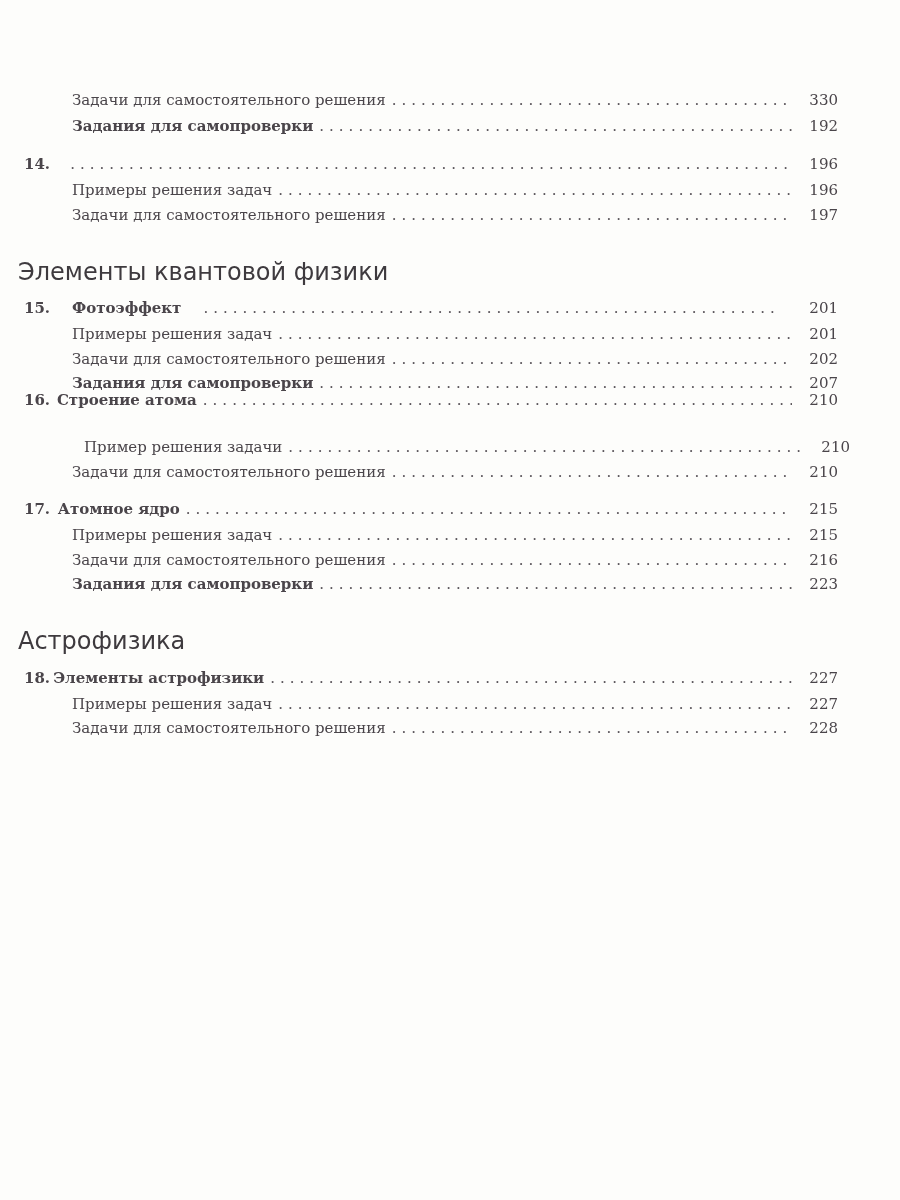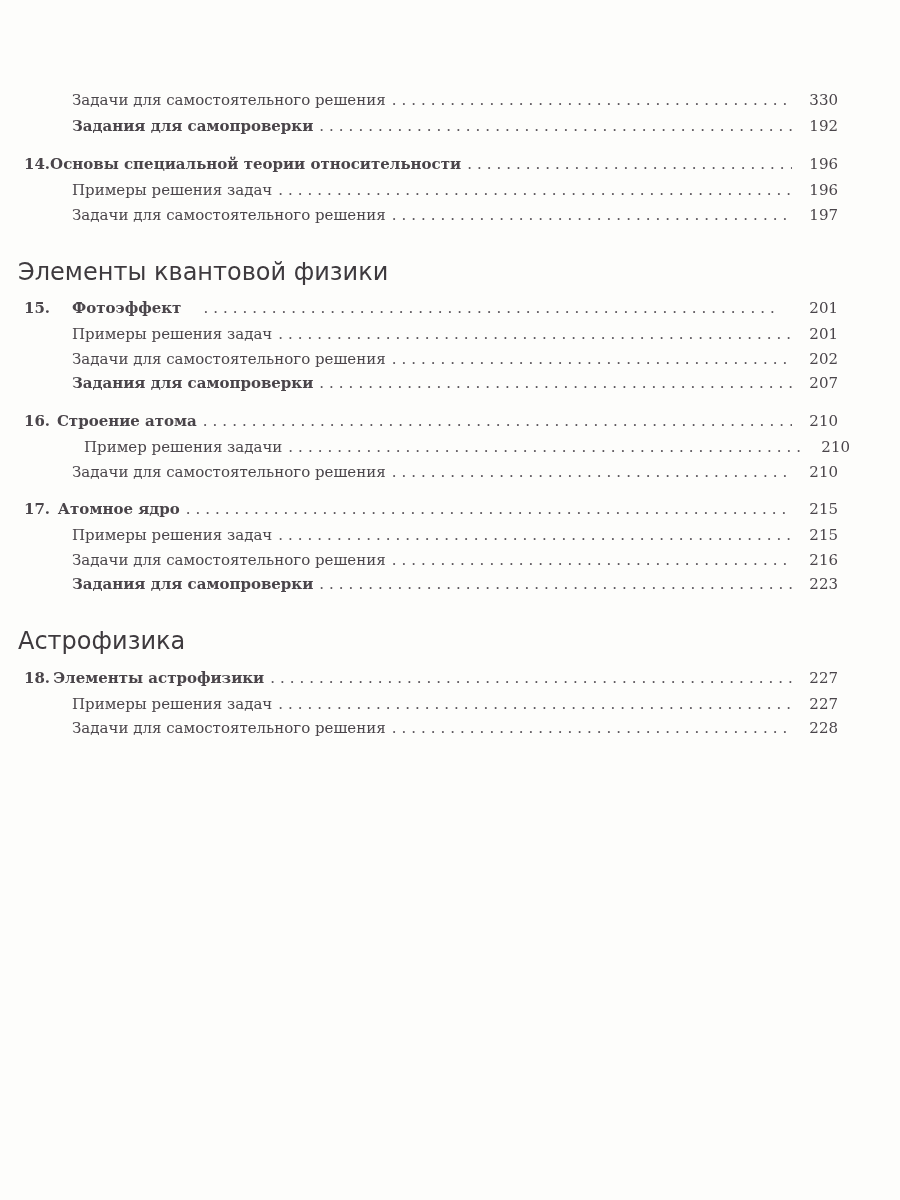--- a/index.html
+++ b/index.html
@@ -50,21 +50,20 @@
     <span class="page-num">330</span>
   </div>
   <div class="row bold" style="left:72px; width:766px; top:114px;">
     <span class="label">Задания для самопроверки</span>
     <span class="dots">........................................................................................</span>
     <span class="page-num">192</span>
   </div>
 
   <div class="row bold" style="left:24px; width:814px; top:152px;">
     <span class="num">14.</span>
-    <span class="label">Основы специальной теории относительности</span>
     <span class="dots">........................................................................................</span>
     <span class="page-num">196</span>
   </div>
   <div class="row" style="left:72px; width:766px; top:178px;">
     <span class="label">Примеры решения задач</span>
     <span class="dots">........................................................................................</span>
     <span class="page-num">196</span>
   </div>
   <div class="row" style="left:72px; width:766px; top:203px;">
     <span class="label">Задачи для самостоятельного решения</span>
@@ -89,21 +88,21 @@
     <span class="label">Задачи для самостоятельного решения</span>
     <span class="dots">........................................................................................</span>
     <span class="page-num">202</span>
   </div>
   <div class="row bold" style="left:72px; width:766px; top:371px;">
     <span class="label">Задания для самопроверки</span>
     <span class="dots">........................................................................................</span>
     <span class="page-num">207</span>
   </div>
 
-  <div class="row bold" style="left:24px; width:814px; top:409px;">
+  <div class="row bold" style="left:24px; width:814px; top:388px;">
     <span class="num">16.</span>
     <span class="label">Строение атома</span>
     <span class="dots">........................................................................................</span>
     <span class="page-num">210</span>
   </div>
   <div class="row" style="left:84px; width:766px; top:435px;">
     <span class="label">Пример решения задачи</span>
     <span class="dots">........................................................................................</span>
     <span class="page-num">210</span>
   </div>

